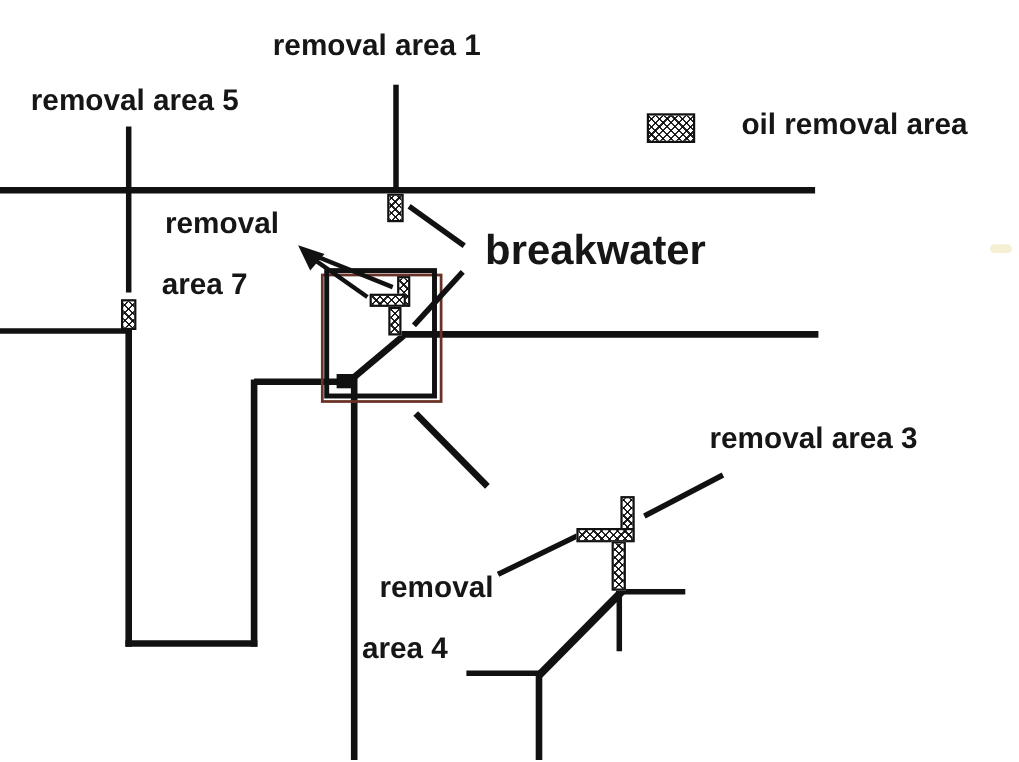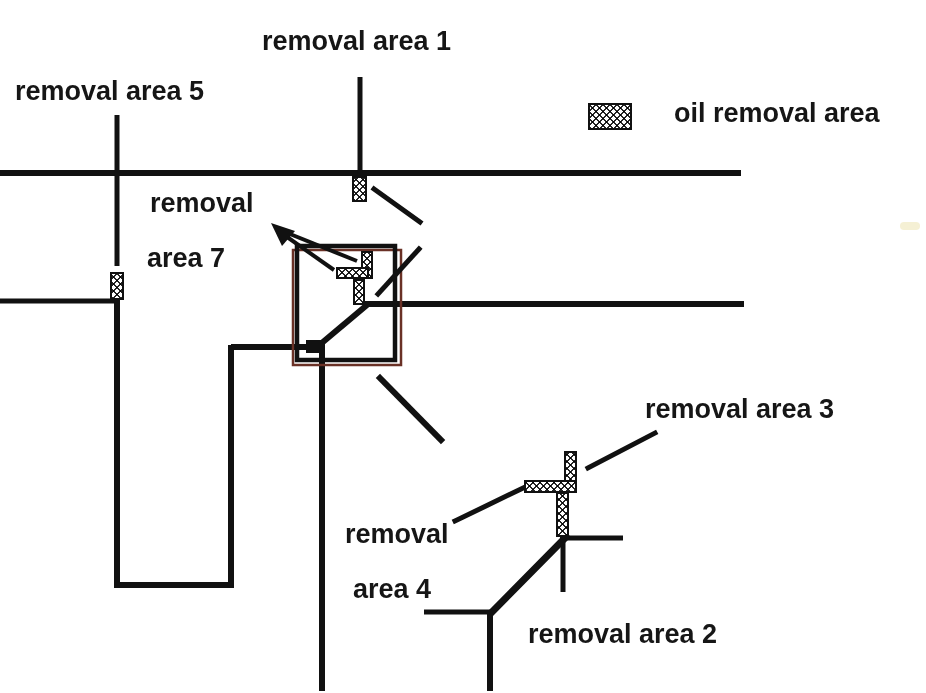--- a/index.html
+++ b/index.html
@@ -93,22 +93,22 @@
   <div class="hatch" style="left:524px;top:480px;width:53px;height:13px"></div>
   <div class="hatch" style="left:556px;top:492px;width:13px;height:45px"></div>
 
   <div class="smudge"></div>
 
   <div>
     <div class="hatch swatch" style="left:588px;top:103px;width:44px;height:27px"></div>
     <div class="lbl" style="left:674px;top:99px">oil removal area</div>
   </div>
 
-  <div class="lbl" style="left:262px;top:27px">removal area 1</div>
-  <div class="lbl" style="left:15px;top:77px">removal area 5</div>
+  <div class="lbl" style="left:248px;top:27px">removal area 1</div>
+  <div class="lbl" style="left:28px;top:77px">removal area 5</div>
   <div class="lbl" style="left:150px;top:189px">removal</div>
   <div class="lbl" style="left:147px;top:244px">area 7</div>
-  <div class="lbl" style="left:645px;top:395px">removal area 3</div>
+  <div class="lbl big" style="left:441px;top:208px">breakwater</div>
+  <div class="lbl" style="left:645px;top:384px">removal area 3</div>
   <div class="lbl" style="left:345px;top:520px">removal</div>
-  <div class="lbl" style="left:353px;top:575px">area 4</div>
-  <div class="lbl" style="left:528px;top:620px">removal area 2</div>
+  <div class="lbl" style="left:329px;top:575px">area 4</div>
 
 </div>
 
 </body></html>

